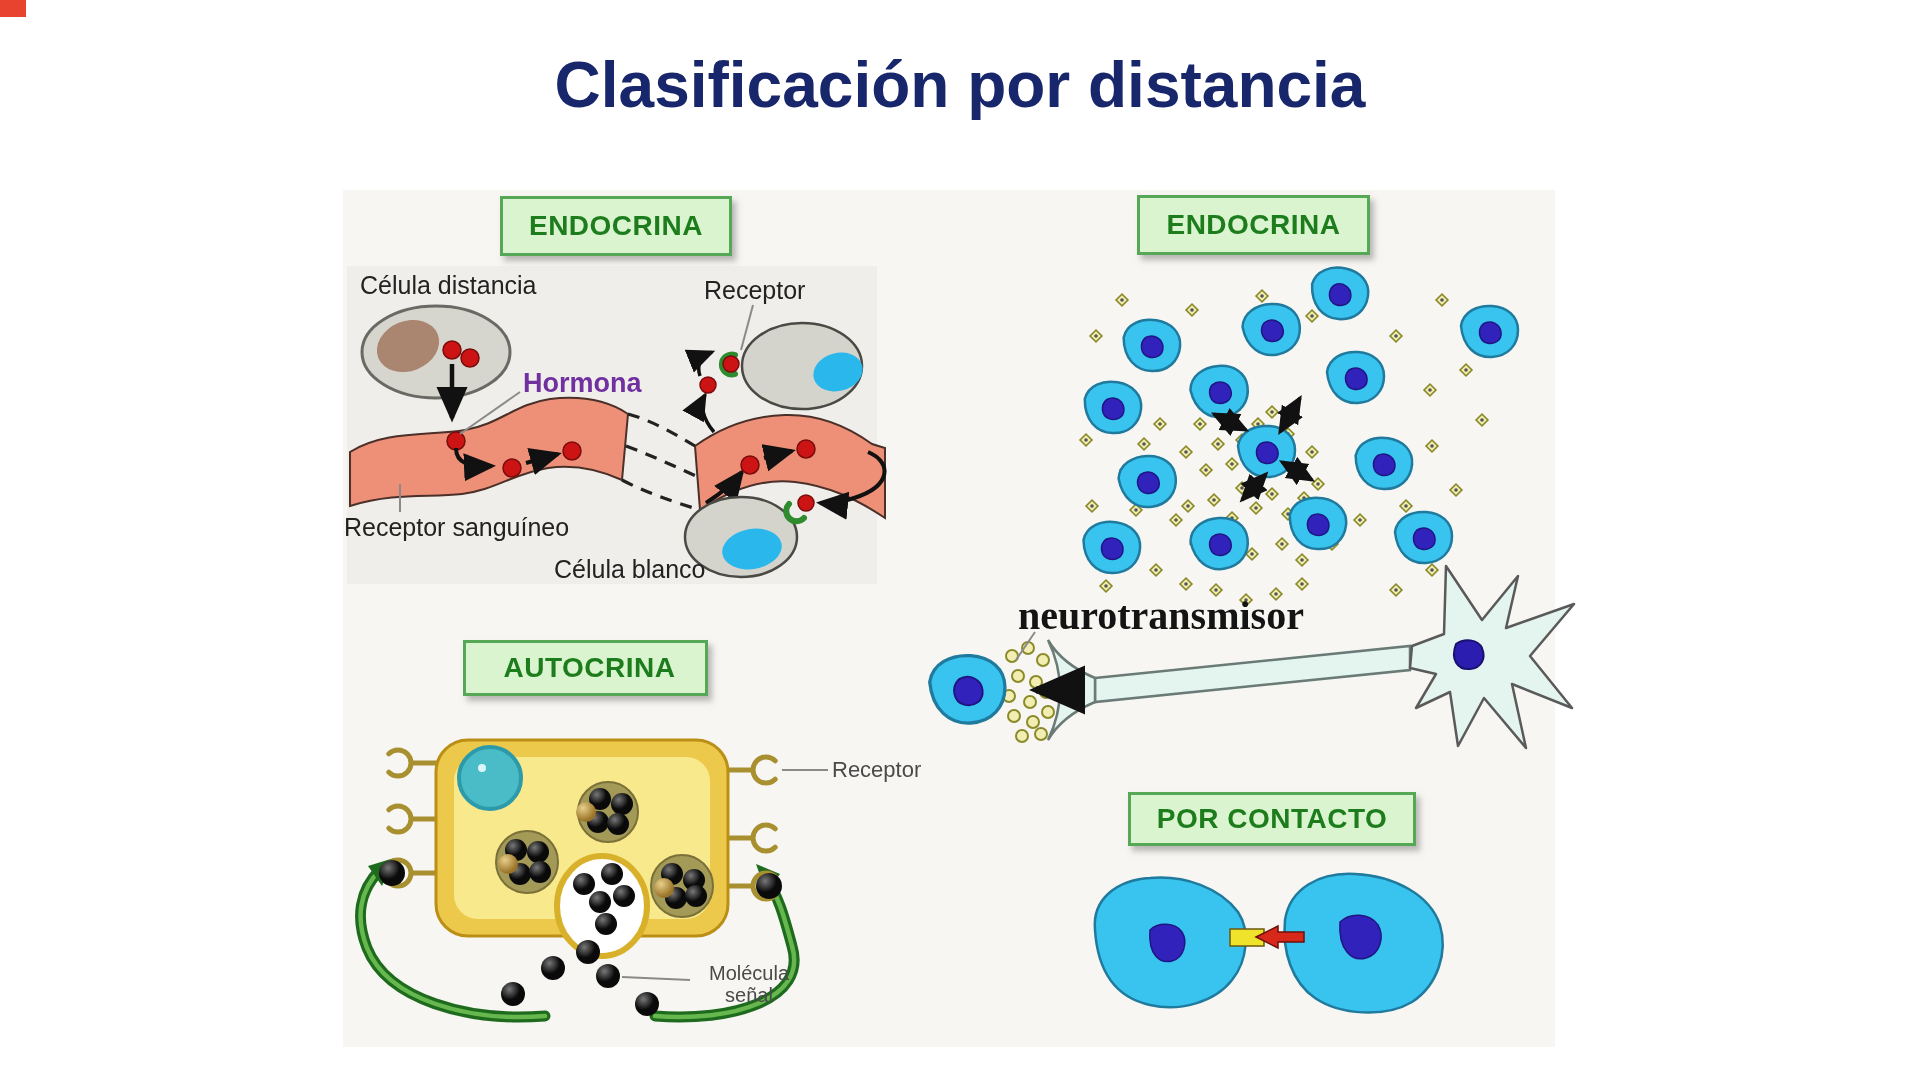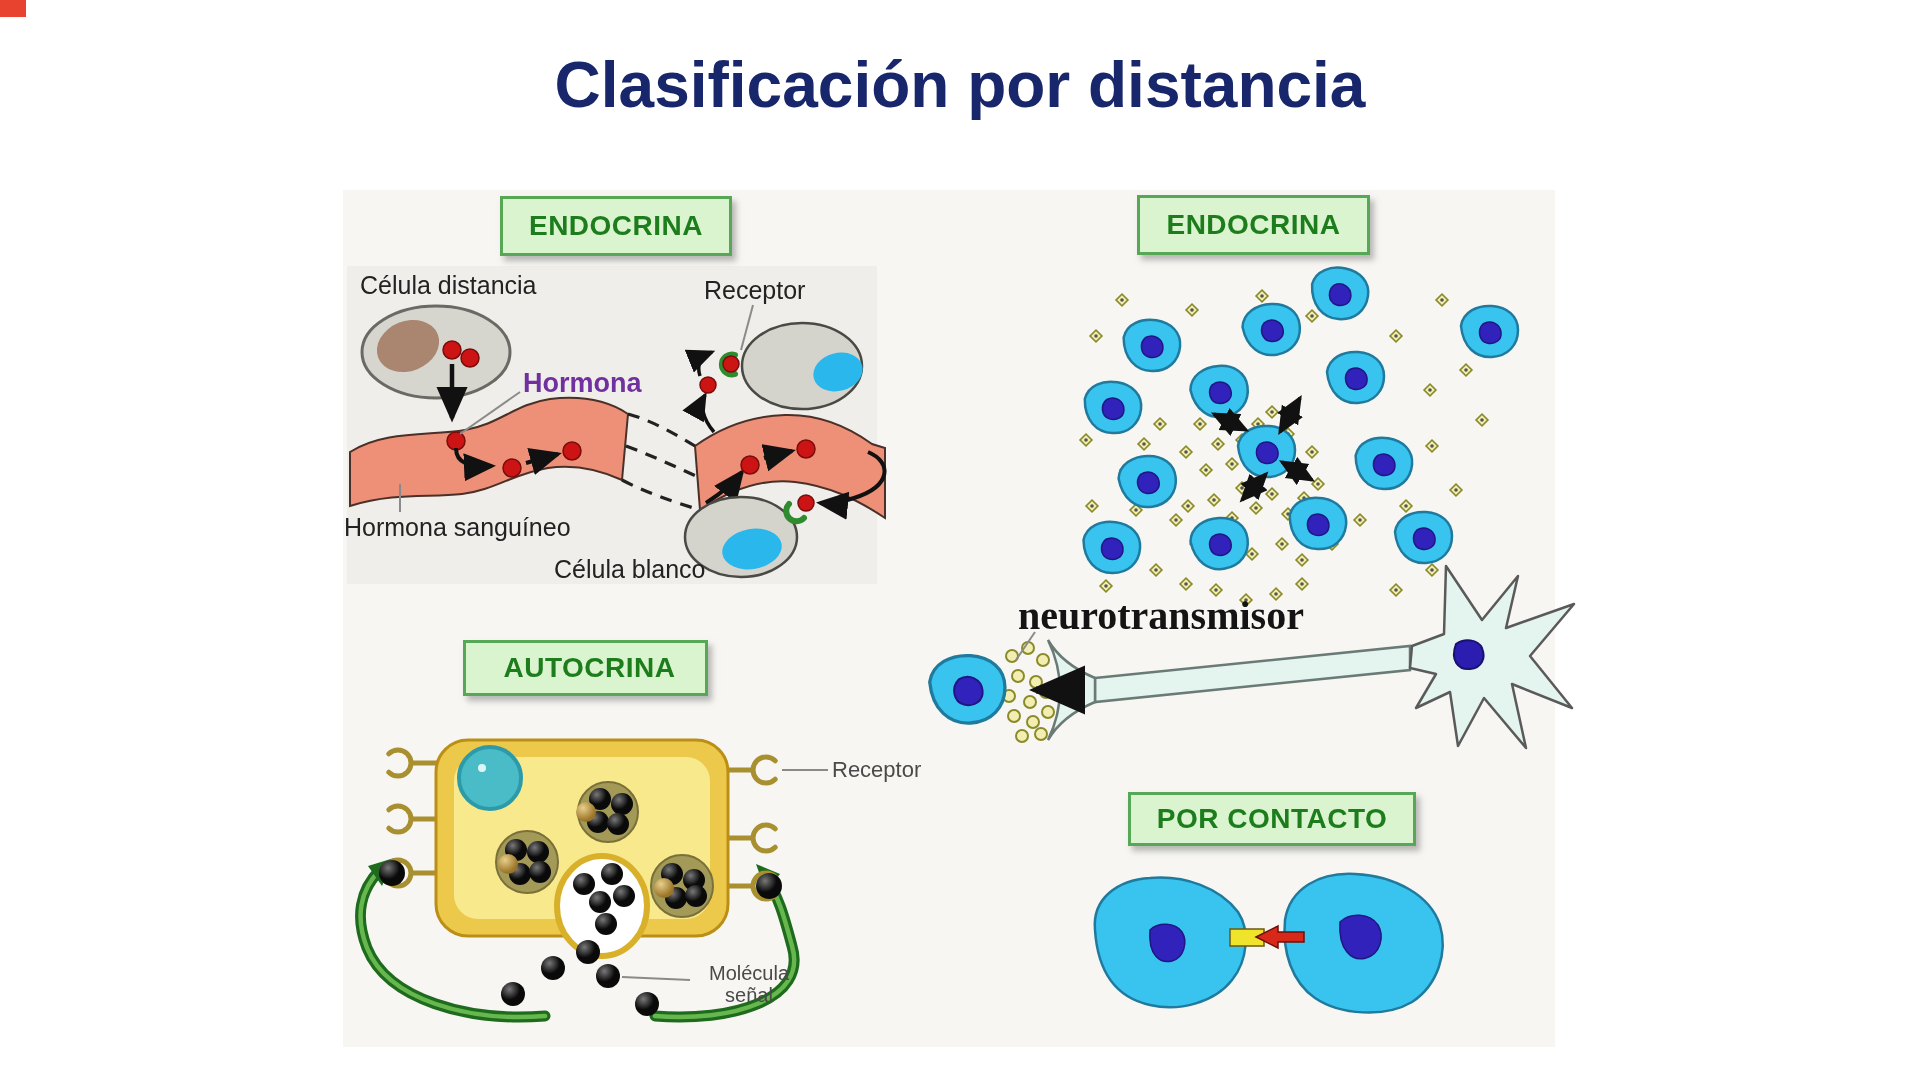--- a/index.html
+++ b/index.html
@@ -364,21 +364,21 @@
 <div class="overlay label-box" style="left:463px;top:640px;width:245px;height:56px;padding-left:8px;">
   <span>AUTOCRINA</span>
 </div>
 <div class="overlay label-box" style="left:1128px;top:792px;width:288px;height:54px;text-align:center;">
   <span>POR CONTACTO</span>
 </div>
 
 <div class="overlay anno" style="left:360px;top:271px;">Célula distancia</div>
 <div class="overlay anno" style="left:704px;top:276px;">Receptor</div>
 <div class="overlay anno" id="lbl-hormona" style="left:523px;top:368px;">Hormona</div>
-<div class="overlay anno" style="left:344px;top:513px;">Hormona sanguíneo</div>
+<div class="overlay anno" style="left:344px;top:513px;">Receptor sanguíneo</div>
 <div class="overlay anno" style="left:554px;top:555px;">Célula blanco</div>
 
 <div class="overlay" id="lbl-neurotransmisor" style="left:1018px;top:592px;">neurotransmisor</div>
 
 <div class="overlay anno-gray" style="left:832px;top:757px;">Receptor</div>
 <div class="overlay anno-gray" id="lbl-molecula" style="left:694px;top:962px;">Molécula señal</div>
 
 </div>
 
 </body></html>

